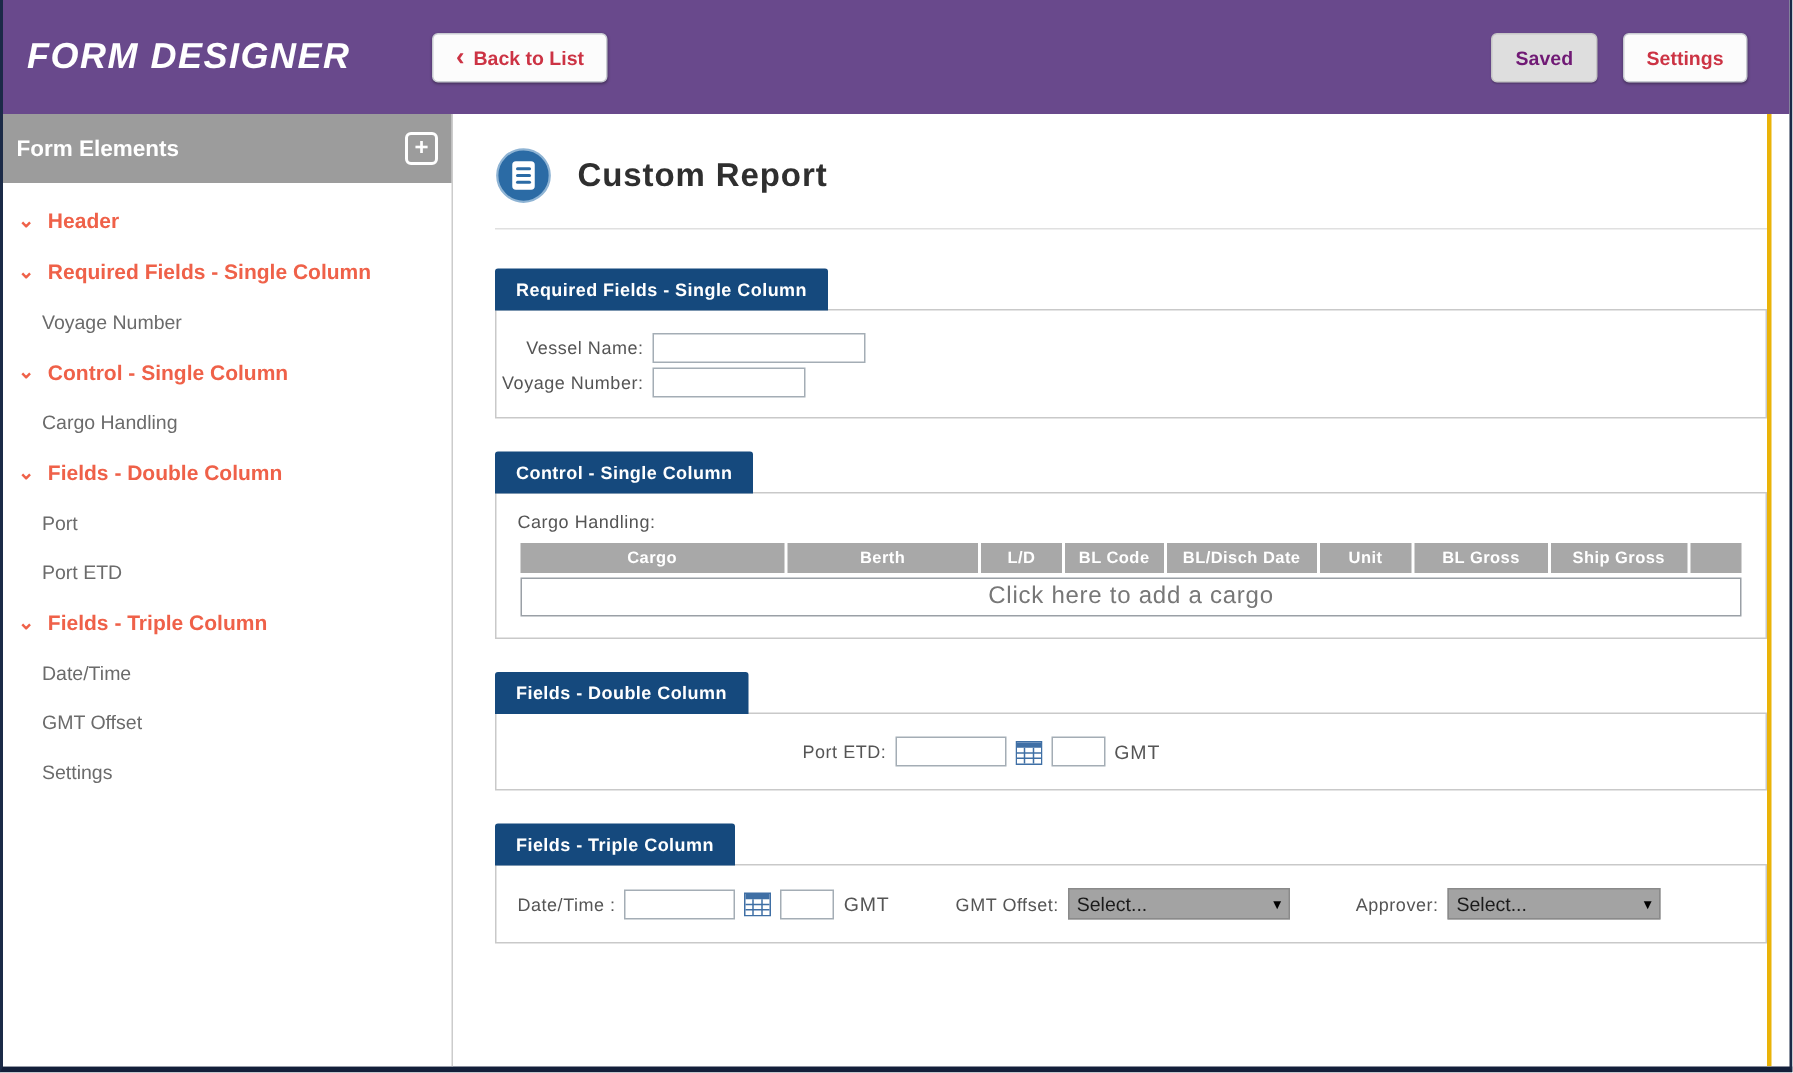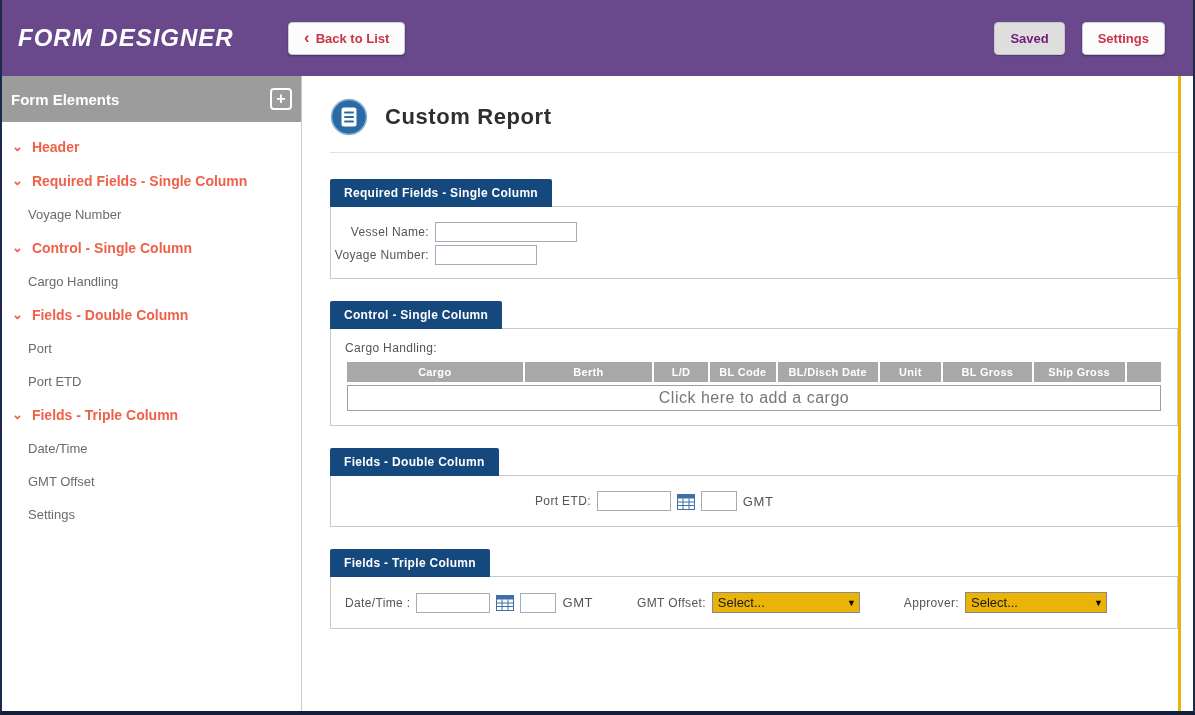--- a/index.html
+++ b/index.html
@@ -75,21 +75,21 @@
 
   
   .box-inline { padding:15px 70px 15px 14px; display:flex; align-items:center; }
   .fgroup { display:flex; align-items:center; gap:6px; }
   .in-port { width:170px; }
   .in-date { width:74px; }
   .in-gmt { width:36px; }
   .gmt-text { font-size:13px; color:#555; letter-spacing:0.6px; }
   .ml-etd { margin-left:190px; }
   .box-triple { justify-content:space-between; }
-  .selectbox { height:21px; border:1px solid #8a8a8a; background:#eab308; display:flex; align-items:center;
+  .selectbox { height:21px; border:1px solid #8a8a8a; background:#a3a3a3; display:flex; align-items:center;
                justify-content:space-between; padding:0 3px 0 5px; font-size:13px; color:#1a1a1a; cursor:pointer; }
   .sel-gmtoffset { width:148px; } .sel-approver { width:142px; }
   .dd-arrow { font-size:9px; color:#000; }
   .cal-icon { flex-shrink:0; cursor:pointer; }
 </style>
 </head>
 <body>
 
 <div class="page">
 

